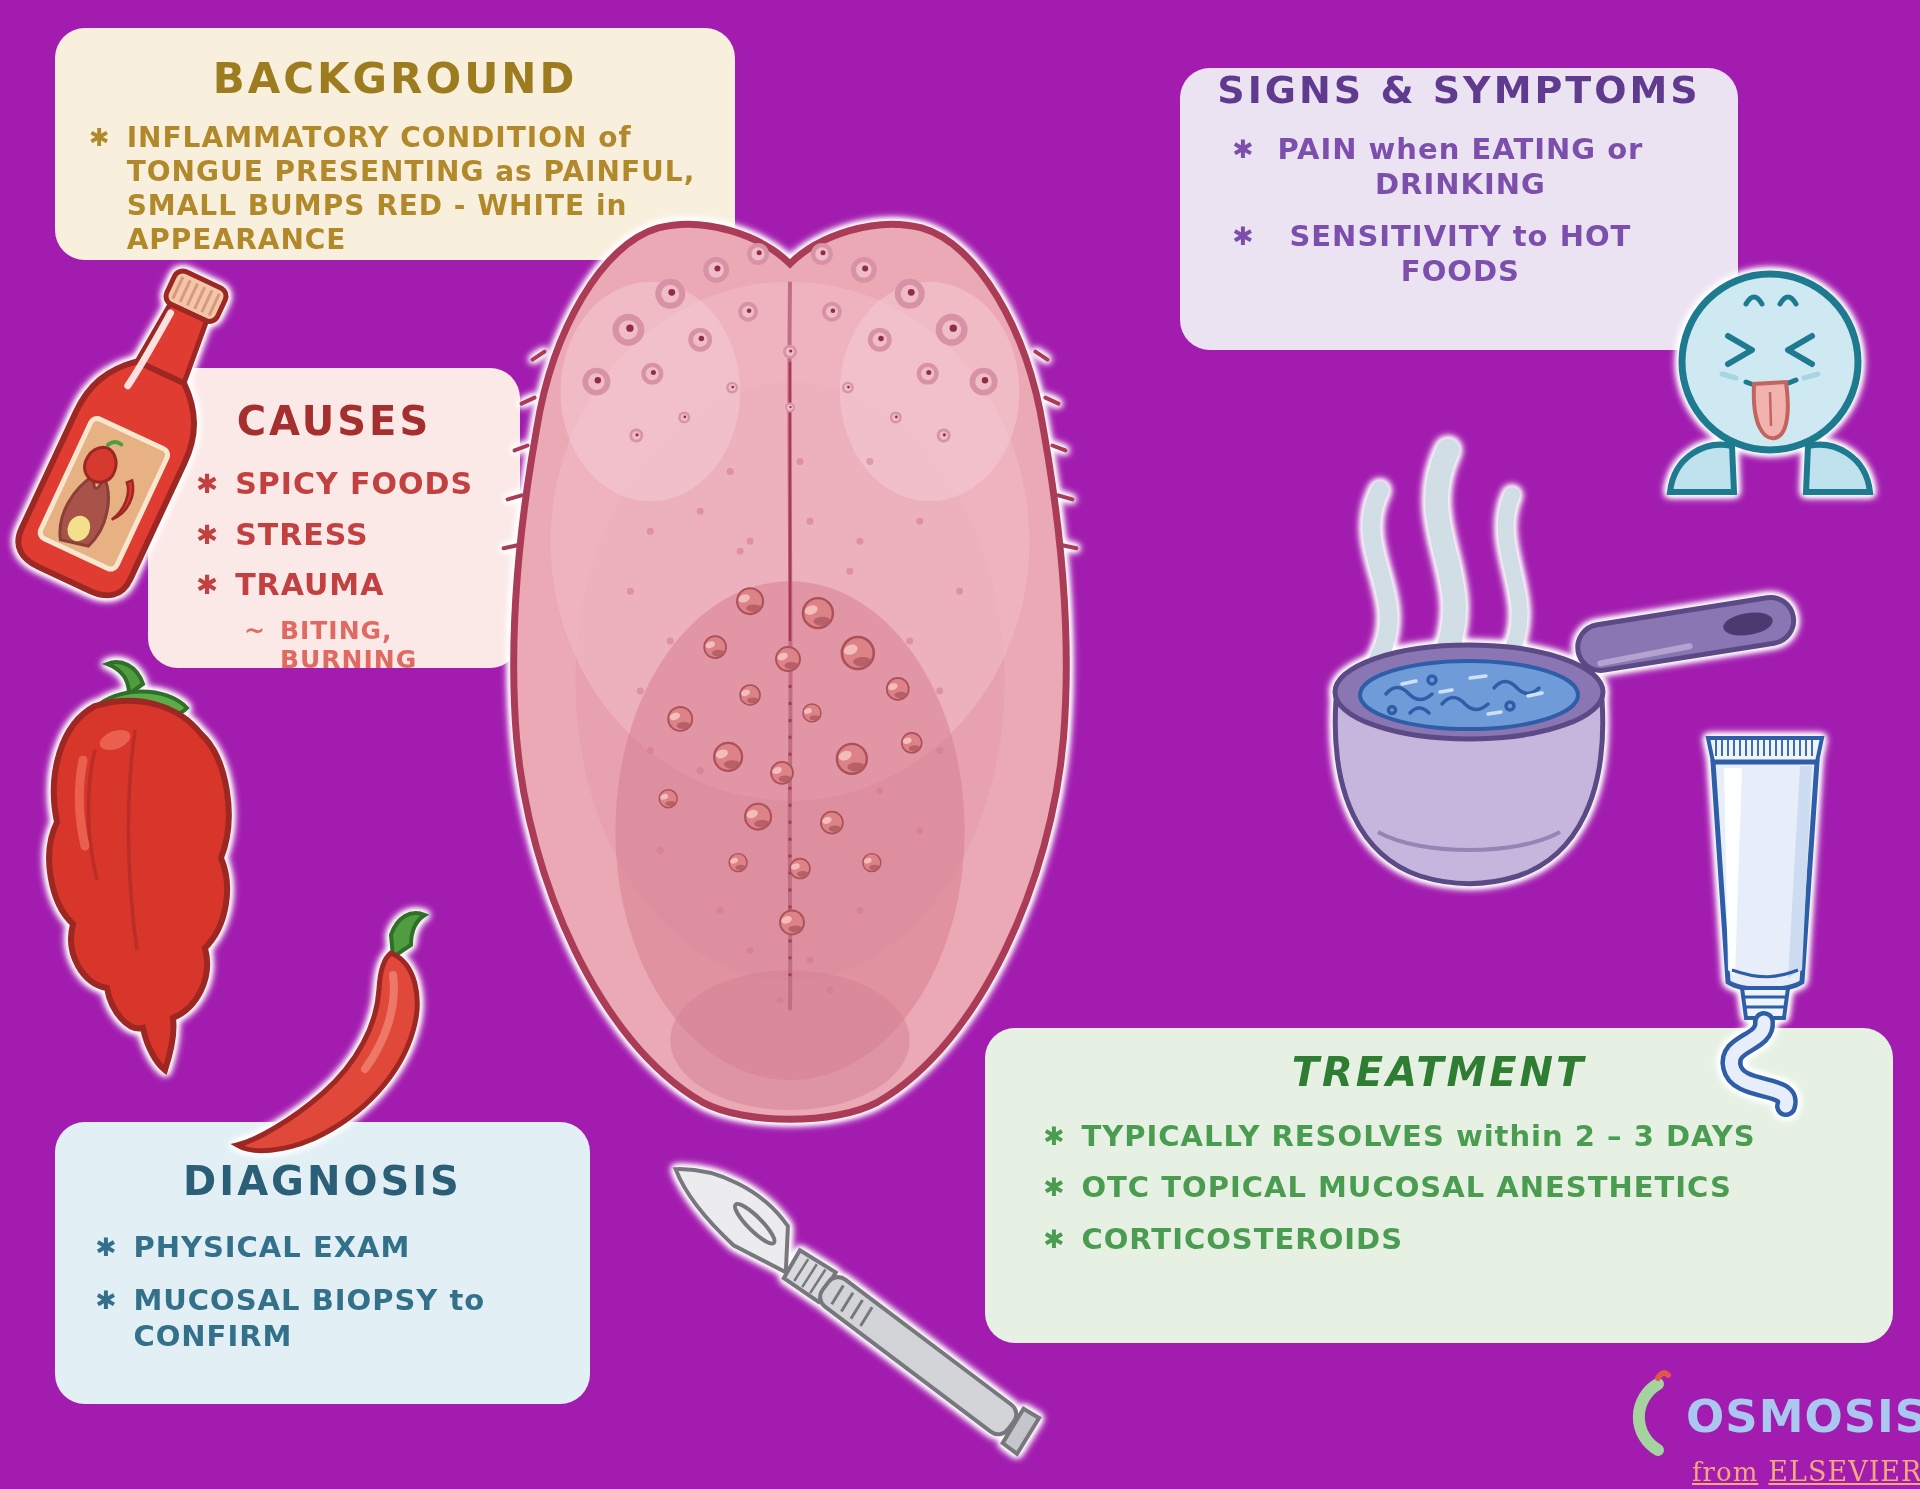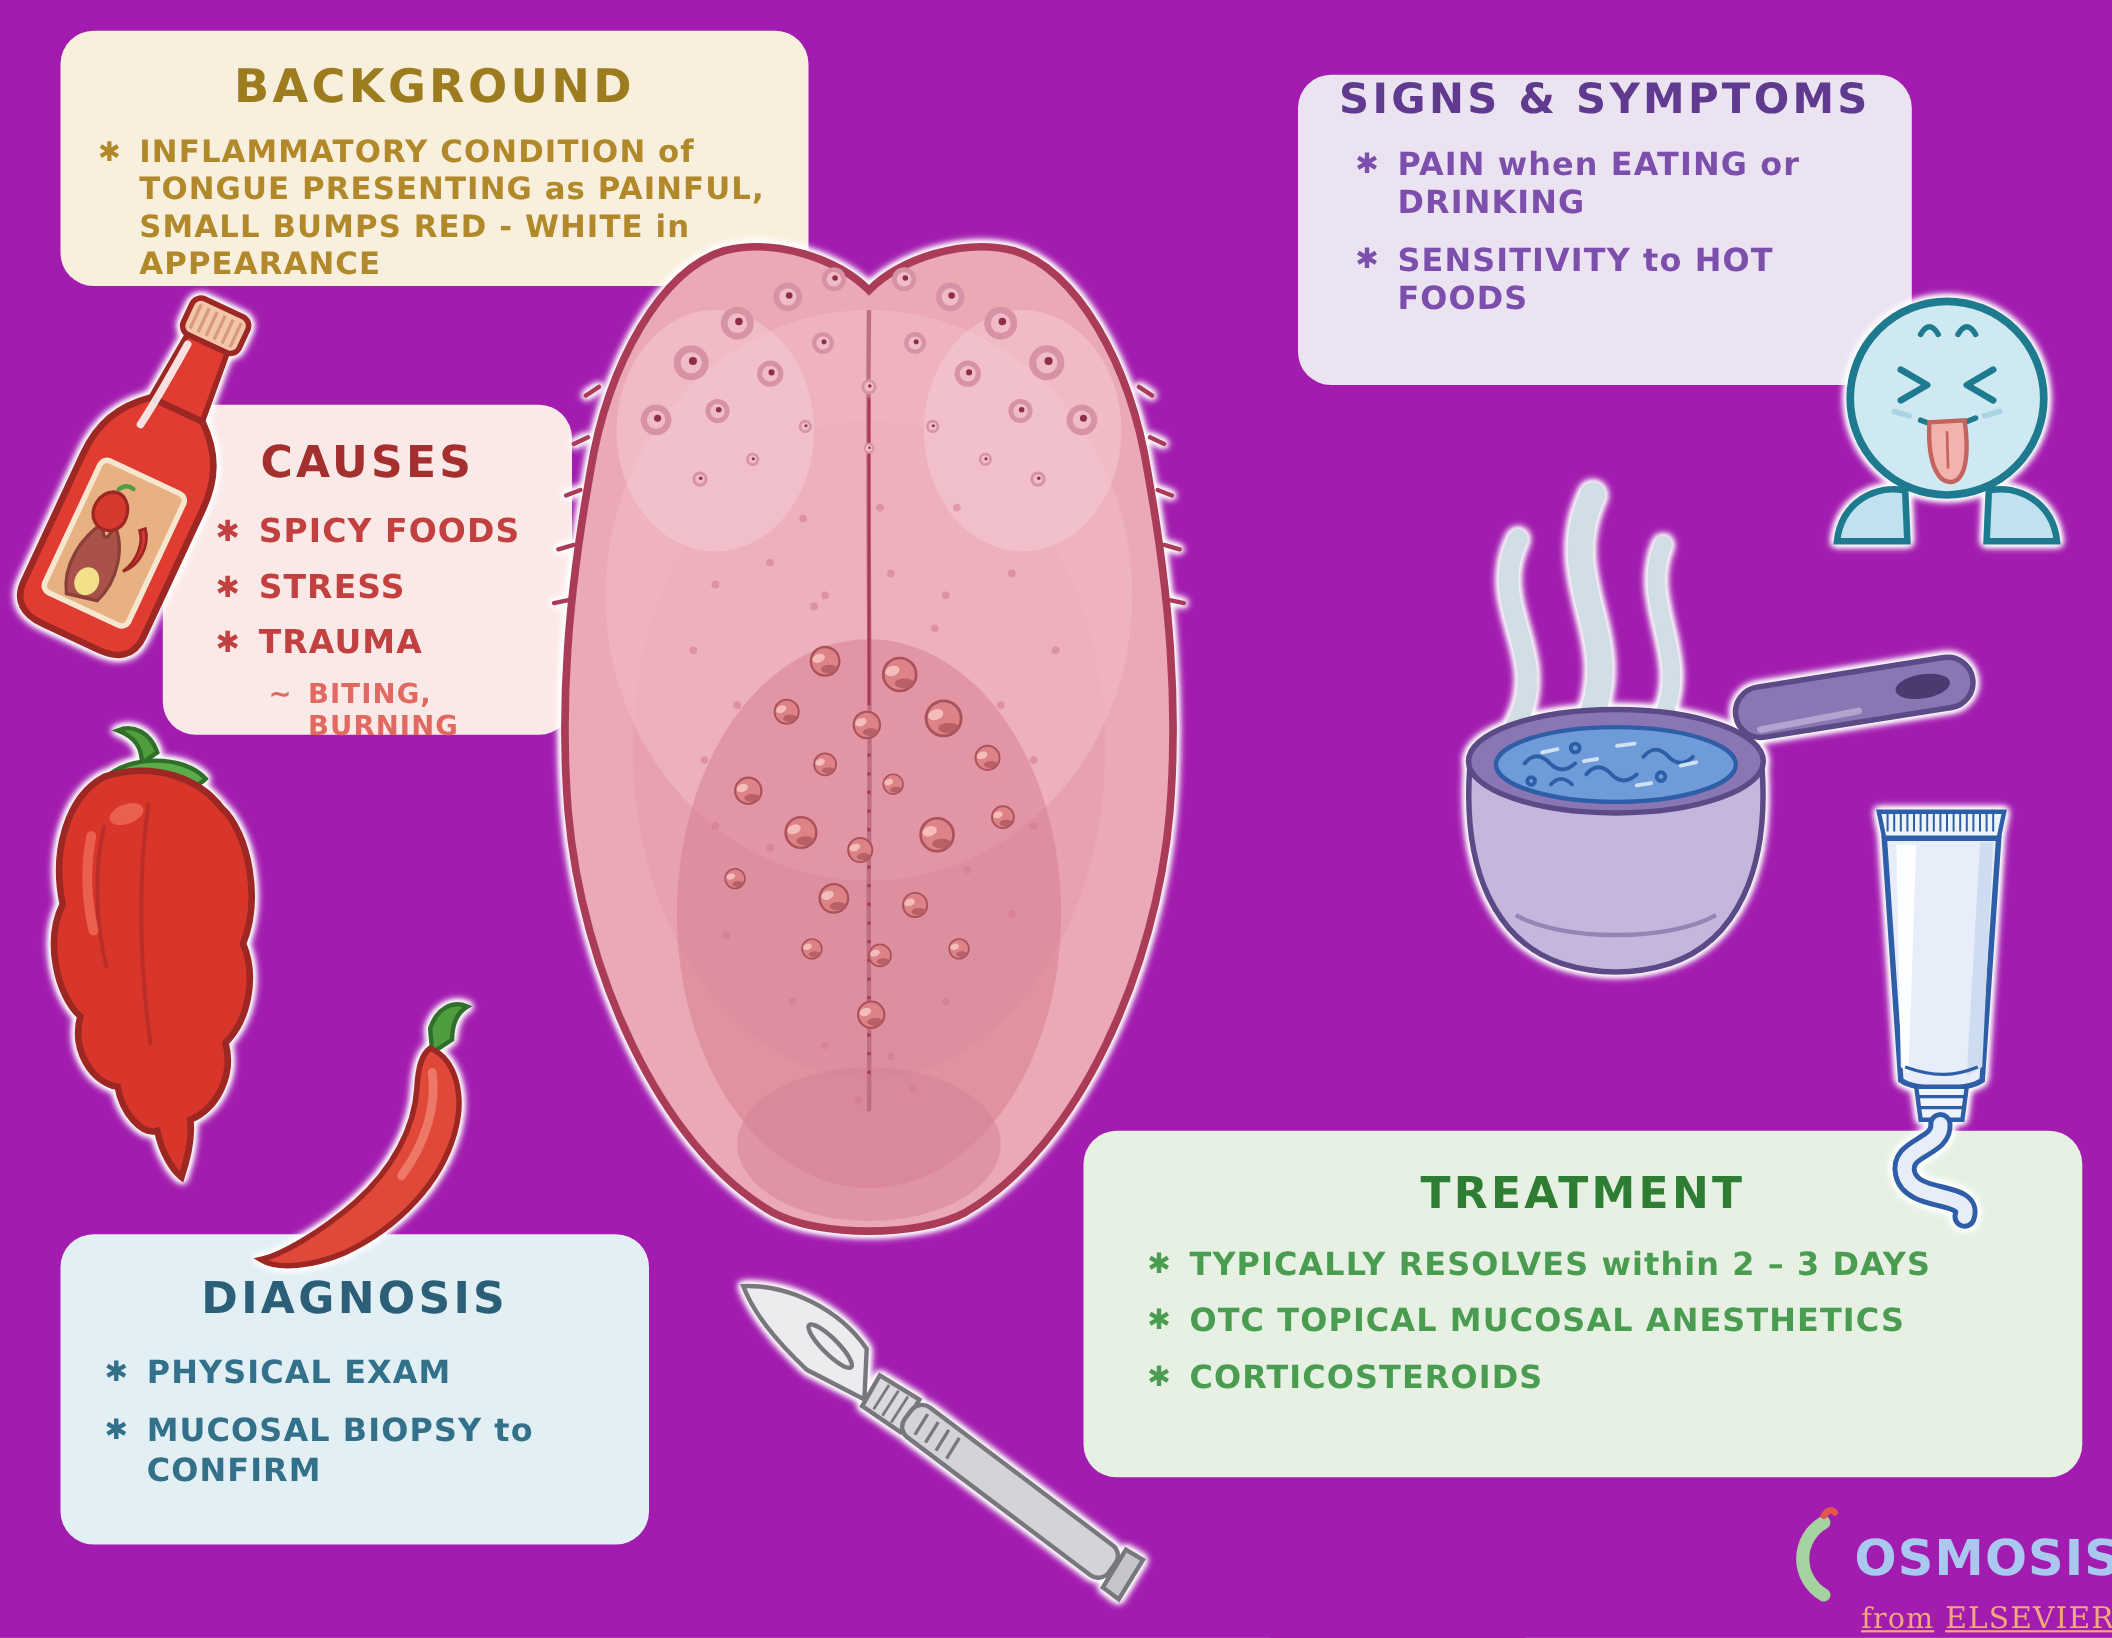--- a/index.html
+++ b/index.html
@@ -15,37 +15,37 @@
 
   
   .background{left:55px;top:28px;width:680px;height:232px;background:var(--background-box);}
   .background h2{margin-top:26px;font-size:42px;color:var(--background-title);}
   .background .items{margin:18px 0 0 34px;width:620px;font-size:28px;color:var(--background-text);}
 
   
   .signs{left:1180px;top:68px;width:558px;height:282px;background:var(--signs-box);}
   .signs h2{font-size:38px;color:var(--signs-title);}
   .signs .items{margin:20px 0 0 52px;gap:16px;font-size:29px;color:var(--signs-text);}
-  .signs .item > span:last-child{max-width:380px;}
+  .signs .item > span:last-child{max-width:380px;text-align:center;}
 
   
   .causes{left:148px;top:368px;width:372px;height:300px;background:var(--causes-box);}
   .causes h2{margin-top:30px;font-size:40px;color:var(--causes-title);}
   .causes .items{margin:22px 0 0 48px;gap:14px;font-size:30px;color:var(--causes-text);}
   .causes .subitem{margin:12px 0 0 96px;display:flex;gap:14px;font-size:25px;font-weight:bold;
                    letter-spacing:1px;color:var(--causes-subtext);}
 
   
   .diagnosis{left:55px;top:1122px;width:535px;height:282px;background:var(--diagnosis-box);}
   .diagnosis h2{margin-top:36px;font-size:40px;color:var(--diagnosis-title);}
   .diagnosis .items{margin:26px 0 0 40px;gap:18px;font-size:29px;color:var(--diagnosis-text);}
 
   
   .treatment{left:985px;top:1028px;width:908px;height:315px;background:var(--treatment-box);}
-  .treatment h2{margin-top:34px;font-size:40px;color:var(--treatment-title);}
+  .treatment h2{margin-top:21px;font-size:40px;color:var(--treatment-title);font-style:italic;}
   .treatment .items{margin:24px 0 0 58px;gap:16px;font-size:29px;color:var(--treatment-text);}
 
   
   .logo{position:absolute;left:1618px;top:1372px;width:290px;height:110px;}
   .logo-row{display:flex;align-items:center;gap:16px;}
   .logo-brand{font-size:45px;font-weight:800;letter-spacing:1px;color:var(--logo-blue);}
   .logo-tagline{margin:-4px 0 0 74px;font-family:"DejaVu Serif","Liberation Serif",serif;
                 color:var(--logo-orange);font-size:27px;letter-spacing:1px;text-decoration:underline;}
   .logo-tagline .from{font-size:26px;margin-right:10px;}
 </style>

